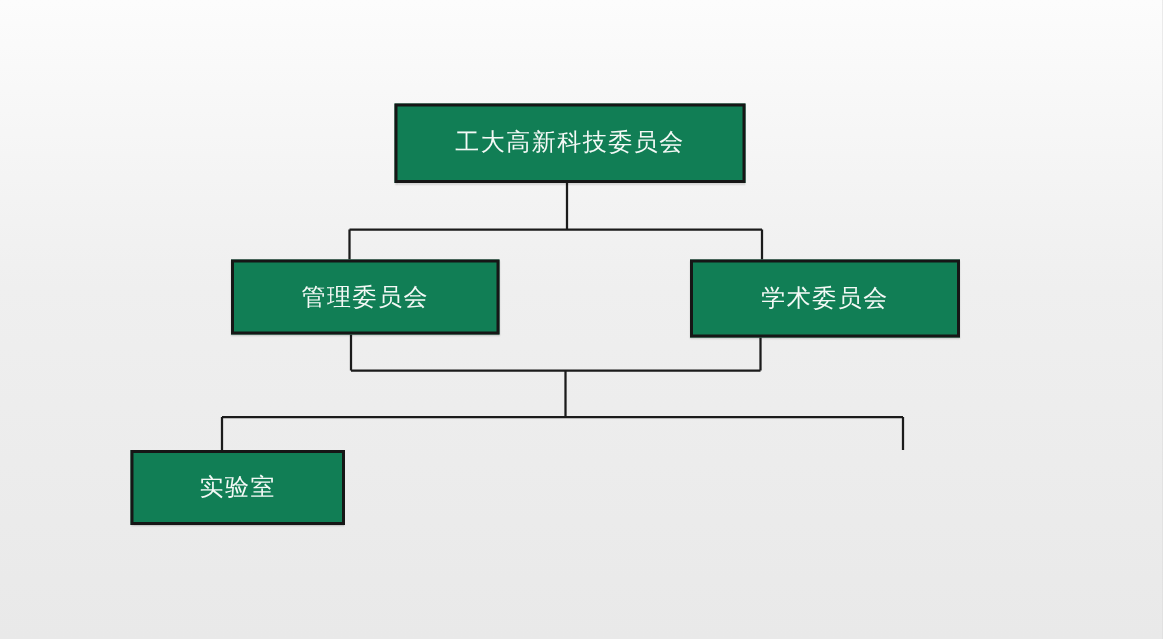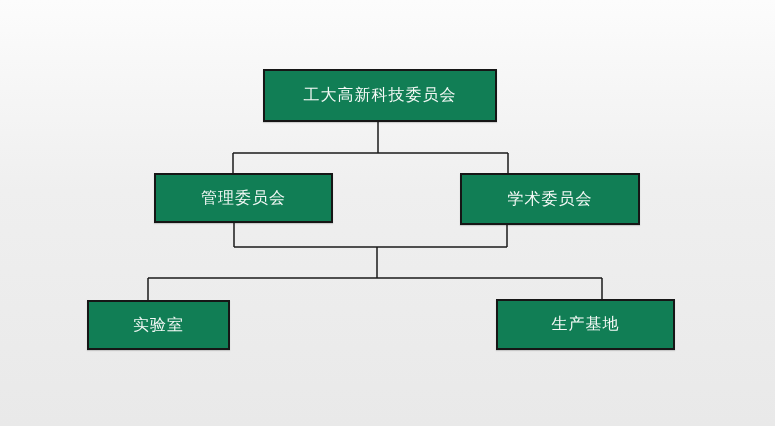--- a/index.html
+++ b/index.html
@@ -70,17 +70,14 @@
   </div>
 
   <div class="org-node" id="node-academic">
     <span class="label">学术委员会</span>
   </div>
 
   <div class="org-node" id="node-lab">
     <span class="label">实验室</span>
   </div>
 
-  <div class="org-node" id="node-production">
-    <span class="label">生产基地</span>
-  </div>
 
 </div>
 
 </body></html>

